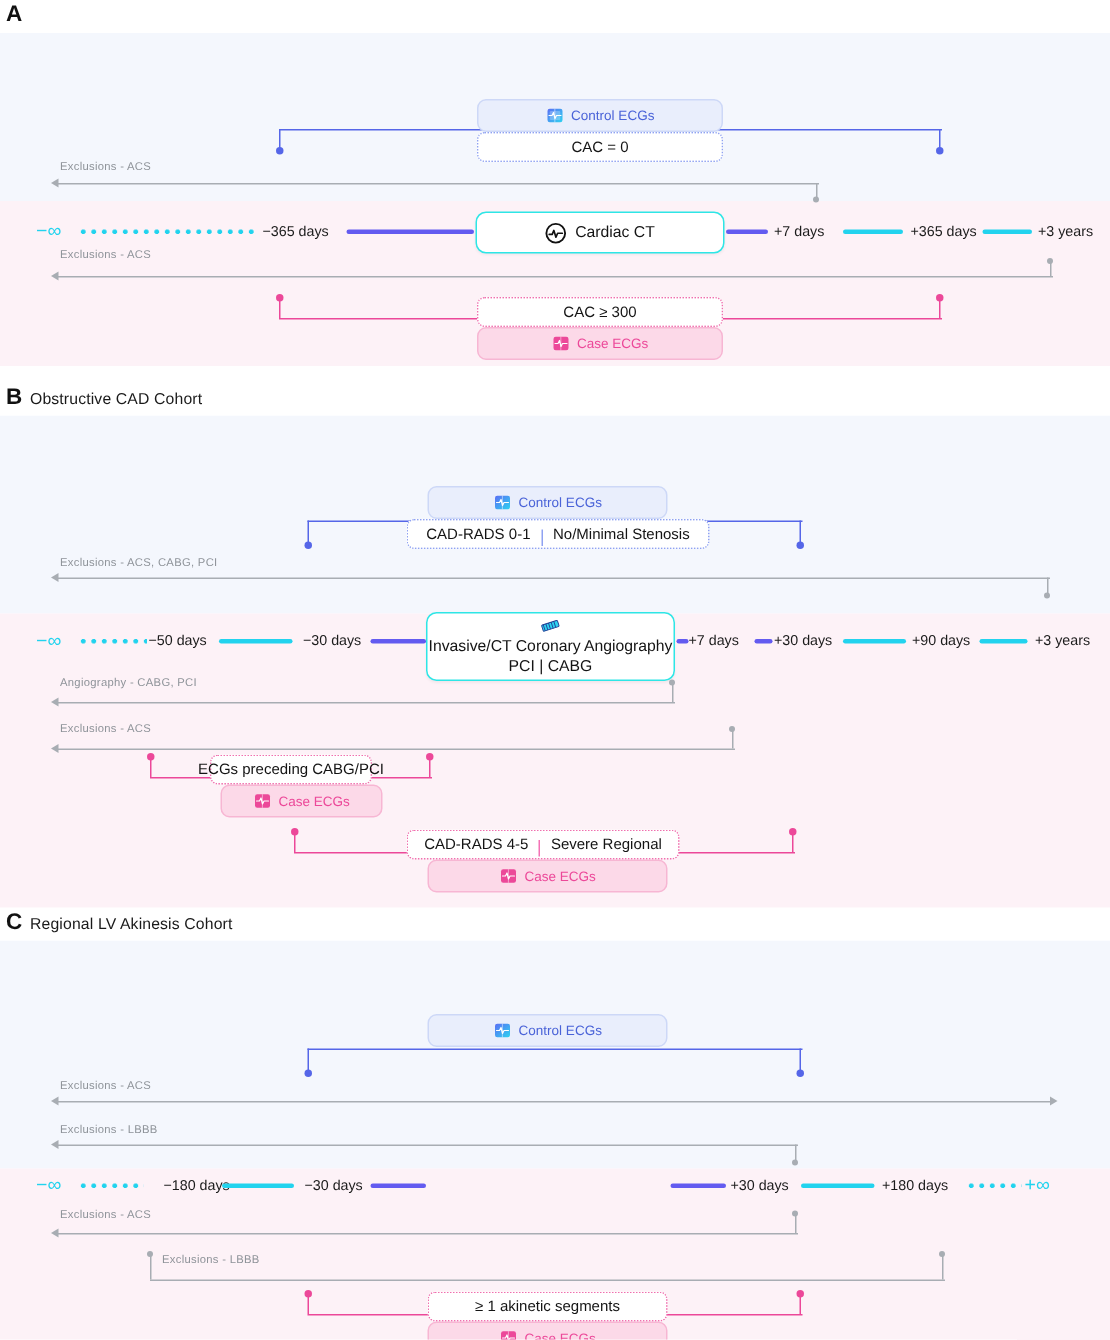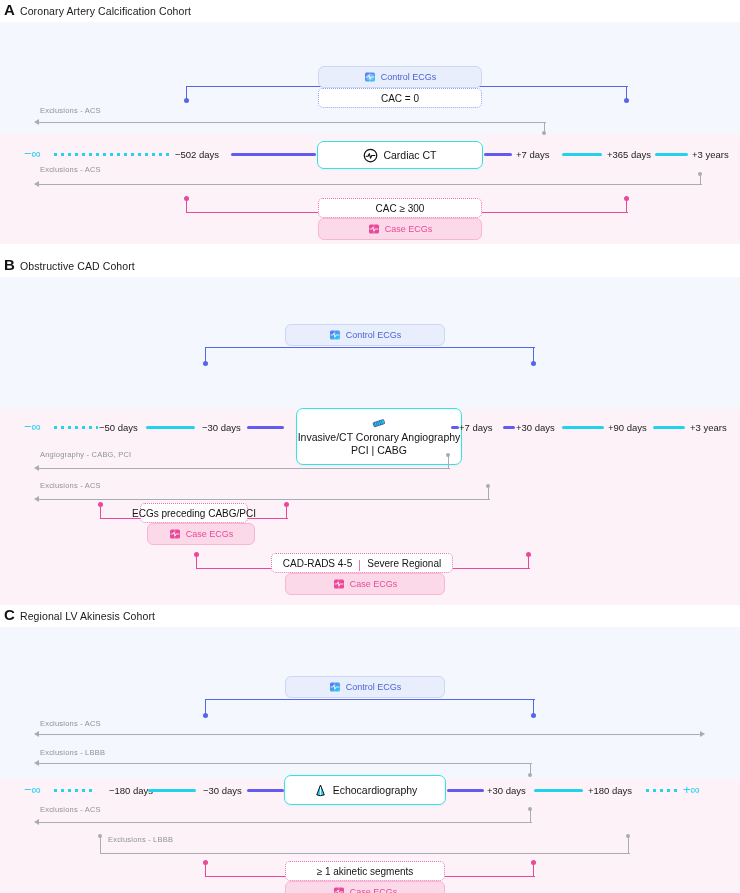--- a/index.html
+++ b/index.html
@@ -78,21 +78,20 @@
   .arrow-r{position:absolute;width:0;height:0;border-top:3px solid transparent;
            border-bottom:3px solid transparent;border-left:5px solid #a8adb3;}
   .xdot{position:absolute;width:4px;height:4px;border-radius:50%;background:#a8adb3;}
 </style>
 </head>
 <body>
 
 <div class="panel" style="top:0px;">
   <div class="panel-head">
     <span class="panel-letter">A</span>
-    <span class="panel-title">Coronary Artery Calcification Cohort</span>
   </div>
   <div class="canvas" style="height:222px;">
     <div class="bg-top" style="height:112px;"></div>
     <div class="bg-bot" style="height:110px;"></div>
 
     <div class="brk blueconn" style="left:186px;top:64px;width:442px;height:16px;">
       <div class="bar" style="top:0;"></div>
       <div class="stem" style="left:0;top:0;height:14px;"></div>
       <div class="stem" style="left:440px;top:0;height:14px;"></div>
       <div class="dot" style="left:-2px;top:12px;"></div>
@@ -124,21 +123,21 @@
     <div class="excl" style="left:38px;top:94px;width:508px;height:16px;">
       <span class="xlabel" style="left:2px;top:-10px;">Exclusions - ACS</span>
       <div class="xbar" style="top:6px;"></div>
       <div class="arrow-l" style="left:-4px;top:3px;"></div>
       <div class="xstem" style="left:506px;top:6px;height:11px;"></div>
       <div class="xdot" style="left:504px;top:15px;"></div>
     </div>
 
     <span class="inf" style="left:24px;top:126px;">−∞</span>
     <div class="tl-dots" style="left:52px;top:131px;width:120px;"></div>
-    <span class="tl-label" style="left:175px;top:127px;">−502 days</span>
+    <span class="tl-label" style="left:175px;top:127px;">−365 days</span>
     <div class="tl-seg indigo" style="left:231px;top:131px;width:85px;"></div>
 
     <div class="box box-event" style="left:317px;top:119px;width:166px;height:28px;text-align:center;">
       <div style="display:flex;align-items:center;">
         <span class="icon">
           <svg width="15" height="15" viewBox="0 0 24 24">
               <circle cx="12" cy="12" r="10" fill="none" stroke="#111" stroke-width="2"></circle>
               <path d="M5 13.2h3.2L10 9l2.2 7.2L14 12h5" fill="none" stroke="#111" stroke-width="1.8" stroke-linecap="round" stroke-linejoin="round"></path>
             </svg>
         </span>
@@ -213,30 +212,42 @@
               </linearGradient>
             </defs>
             <rect x="2" y="3" width="20" height="18" rx="3" fill="url(#gB1)"></rect>
             <path d="M4 12h4l2-4 2 8 2-4h6" stroke="#ffffff" stroke-width="1.6" fill="none" stroke-linecap="round" stroke-linejoin="round"></path>
             <rect x="11.2" y="3" width="1.2" height="18" fill="#ffffff" opacity=".55"></rect>
           </svg>
       </span>
       <span>Control ECGs</span>
     </div>
 
-
+    <div class="box box-crit blue" style="left:271px;top:69px;width:202px;height:20px;">
+      <span>CAD-RADS 0-1</span>
+      <span class="sep blue"></span>
+      <span>No/Minimal Stenosis</span>
+    </div>
+
+    <div class="excl" style="left:38px;top:102px;width:662px;height:18px;">
+      <span class="xlabel" style="left:2px;top:-9px;">Exclusions - ACS, CABG, PCI</span>
+      <div class="xbar" style="top:6px;"></div>
+      <div class="arrow-l" style="left:-4px;top:3px;"></div>
+      <div class="xstem" style="left:660px;top:6px;height:12px;"></div>
+      <div class="xdot" style="left:658px;top:16px;"></div>
+    </div>
 
     <span class="inf" style="left:24px;top:398px;position:absolute;top:144px;">−∞</span>
     <div class="tl-dots" style="left:52px;top:149px;width:46px;"></div>
     <span class="tl-label" style="left:99px;top:145px;">−50 days</span>
     <div class="tl-seg cyan" style="left:146px;top:149px;width:49px;"></div>
     <span class="tl-label" style="left:202px;top:145px;">−30 days</span>
     <div class="tl-seg indigo" style="left:247px;top:149px;width:37px;"></div>
 
-    <div class="box box-event" style="left:284px;top:131px;width:166px;height:57px;margin-left:12px;">
+    <div class="box box-event" style="left:284px;top:131px;width:166px;height:46px;">
       <span class="icon" style="margin:0 0 1px 0;">
         <svg width="16" height="13" viewBox="0 0 26 20">
             <g transform="rotate(-18 13 10)">
               <rect x="4" y="6" width="18" height="7" rx="1" fill="#2ed3f0" stroke="#1f3a93" stroke-width="1"></rect>
               <path d="M6 6v7M9 6v7M12 6v7M15 6v7M18 6v7" stroke="#1f3a93" stroke-width=".9"></path>
             </g>
           </svg>
       </span>
       <span>Invasive/CT Coronary Angiography</span>
       <span>PCI | CABG</span>
@@ -364,32 +375,20 @@
       <div class="xdot" style="left:490px;top:17px;"></div>
     </div>
 
     <span class="inf" style="left:24px;top:157px;">−∞</span>
     <div class="tl-dots" style="left:52px;top:162px;width:44px;"></div>
     <span class="tl-label" style="left:109px;top:158px;">−180 days</span>
     <div class="tl-seg cyan" style="left:148px;top:162px;width:48px;"></div>
     <span class="tl-label" style="left:203px;top:158px;">−30 days</span>
     <div class="tl-seg indigo" style="left:247px;top:162px;width:37px;"></div>
 
-    <div class="box box-event" style="left:284px;top:148px;width:162px;height:30px;">
-      <div style="display:flex;align-items:center;">
-        <span class="icon">
-          <svg width="15" height="15" viewBox="0 0 24 24">
-              <path d="M12 3.2 L18 19 Q12 21.5 6 19 Z" fill="#2ed3f0" stroke="#111" stroke-width="1.6" stroke-linejoin="round"></path>
-              <path d="M12 7v9" stroke="#ffffff" stroke-width="1.4" stroke-linecap="round"></path>
-              <circle cx="12" cy="18" r="1.1" fill="#ffffff"></circle>
-            </svg>
-        </span>
-        <span>Echocardiography</span>
-      </div>
-    </div>
 
     <div class="tl-seg indigo" style="left:447px;top:162px;width:37px;"></div>
     <span class="tl-label" style="left:487px;top:158px;">+30 days</span>
     <div class="tl-seg cyan" style="left:534px;top:162px;width:49px;"></div>
     <span class="tl-label" style="left:588px;top:158px;">+180 days</span>
     <div class="tl-dots" style="left:644px;top:162px;width:37px;"></div>
     <span class="inf" style="left:683px;top:157px;">+∞</span>
 
     <div class="excl" style="left:38px;top:182px;width:494px;height:18px;">
       <span class="xlabel" style="left:2px;top:-4px;">Exclusions - ACS</span>

